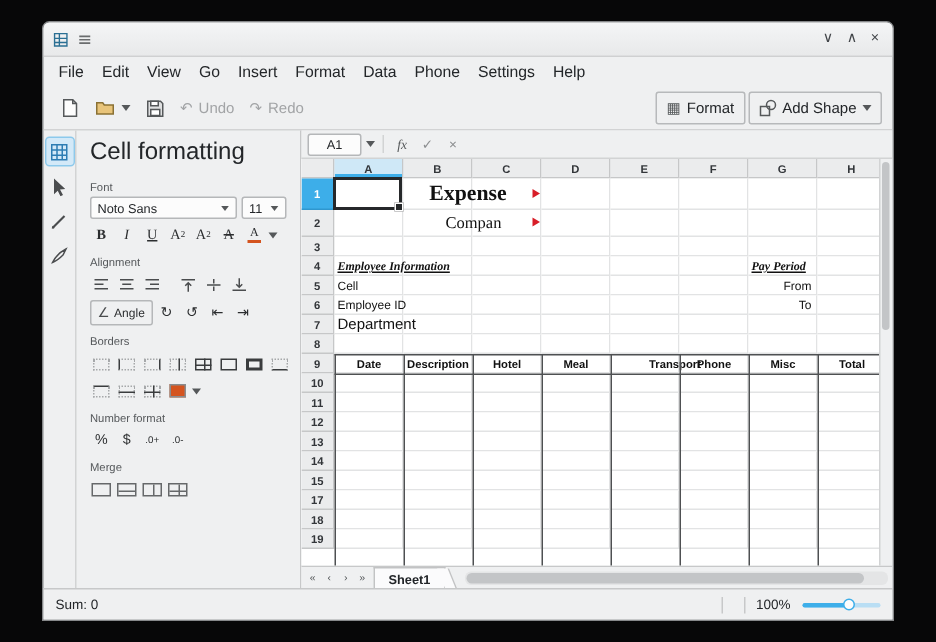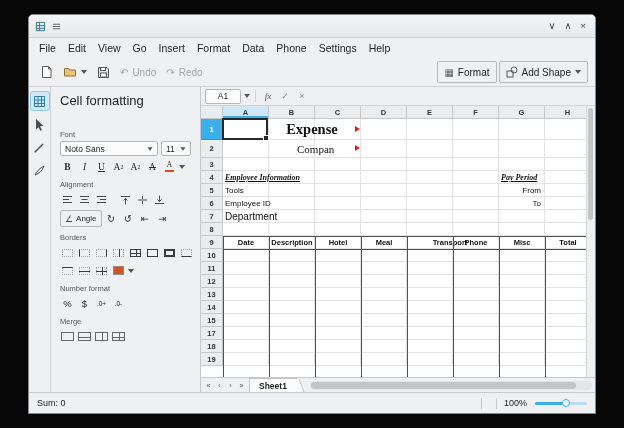--- a/index.html
+++ b/index.html
@@ -38,21 +38,21 @@
   
   .main{flex:1;display:flex;min-height:0}
   .tools-col{width:22px;flex:0 0 22px;border-right:1px solid #d2d3d4;display:flex;
              flex-direction:column;align-items:center;padding-top:5px;gap:5px;box-sizing:border-box}
   .tool-btn{width:18px;height:18px;display:flex;align-items:center;justify-content:center;border-radius:2px}
   .tool-btn.active{background:#d3e9f8;outline:1px solid #8cc9ec}
 
   
   .panel{width:150px;flex:0 0 150px;border-right:1px solid #c7c8c9;box-sizing:border-box;
          padding:6px 9px;overflow:hidden}
-  .panel-title{font-size:13px;color:#232629;margin-bottom:22px}
+  .panel-title{font-size:16px;color:#232629;margin-bottom:9px}
   .sec-label{font-size:7.5px;color:#55585b;margin:6px 0 2px}
   .font-row{display:flex;gap:3px}
   .combo{display:flex;align-items:center;gap:3px;background:#fcfcfc;border:1px solid #b5b7b9;
          border-radius:2px;height:15px;font-size:8.5px;color:#232629;padding:0 4px;box-sizing:border-box}
   .combo .chev{margin-left:auto;transform:scale(.85)}
   .combo.name{flex:1}
   .combo.size{width:30px;flex:0 0 30px}
   .btn-row{display:flex;gap:2px;align-items:center;margin:3px 0 0}
   .fbtn{min-width:15px;height:15px;display:flex;align-items:center;justify-content:center;
         font-size:9.5px;color:#2b2d2f;border-radius:2px;box-sizing:border-box;
@@ -669,21 +669,21 @@
               </div>
             </div>
           <div class="grid-overlay">
             <div class="selection"></div>
             <div class="ov ov-title">Expense</div>
             <div class="ovf ovf1"></div>
             <div class="ov ov-company">Compan</div>
             <div class="ovf ovf2"></div>
             <div class="ov ov-empinfo">Employee Information</div>
             <div class="ov ov-payperiod">Pay Period</div>
-            <div class="ov ov-name">Tools</div>
+            <div class="ov ov-name">Cell</div>
             <div class="ov ov-from">From</div>
             <div class="ov ov-empid">Employee ID</div>
             <div class="ov ov-to">To</div>
             <div class="ov ov-dept">Department</div>
             <div id="table-decor">
                 <div class="thead-cell" style="left: 22px; top: 130px; width: 46px;">Date</div>
                 <div class="thead-cell" style="left: 68px; top: 130px; width: 46px;">Description</div>
                 <div class="thead-cell" style="left: 114px; top: 130px; width: 46px;">Hotel</div>
                 <div class="thead-cell" style="left: 160px; top: 130px; width: 46px;">Meal</div>
                 <div class="thead-cell" style="left: 206px; top: 130px; width: 30px; margin-left: 28px;">Transport</div>

